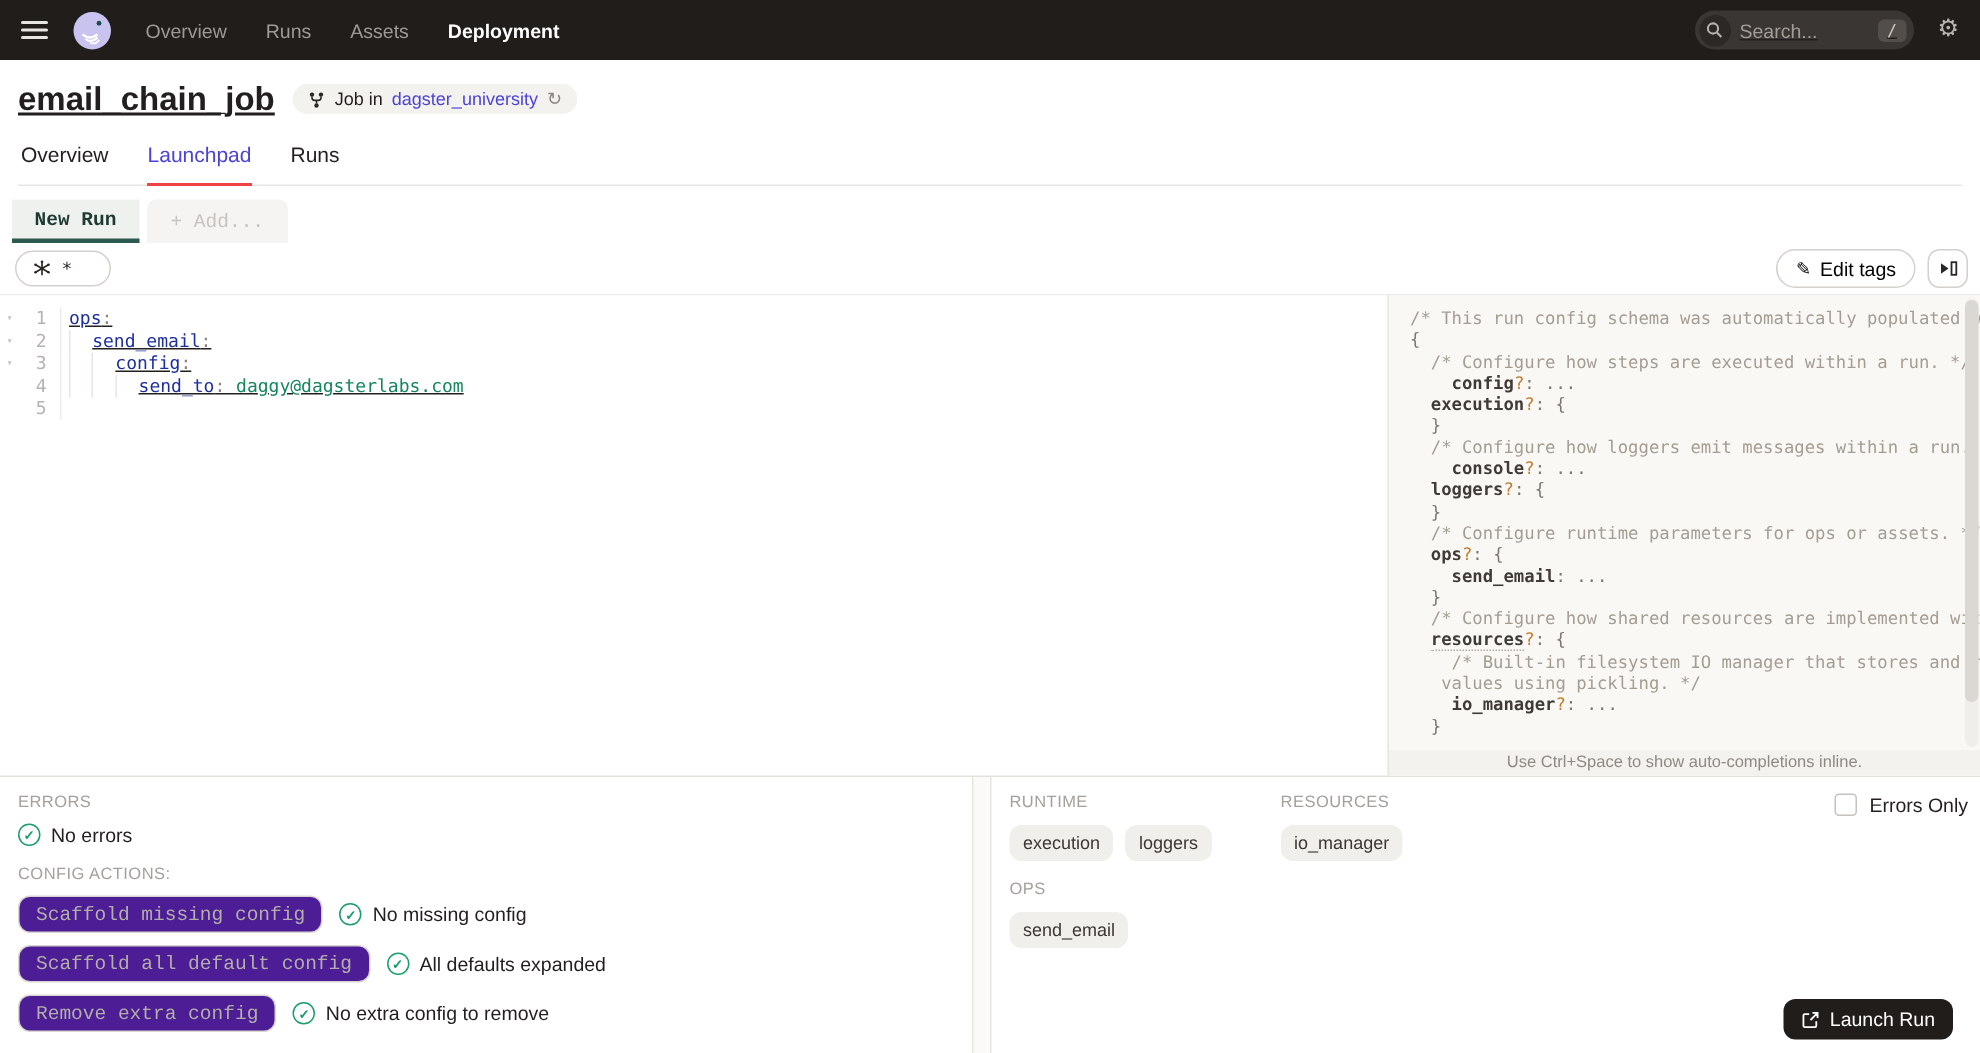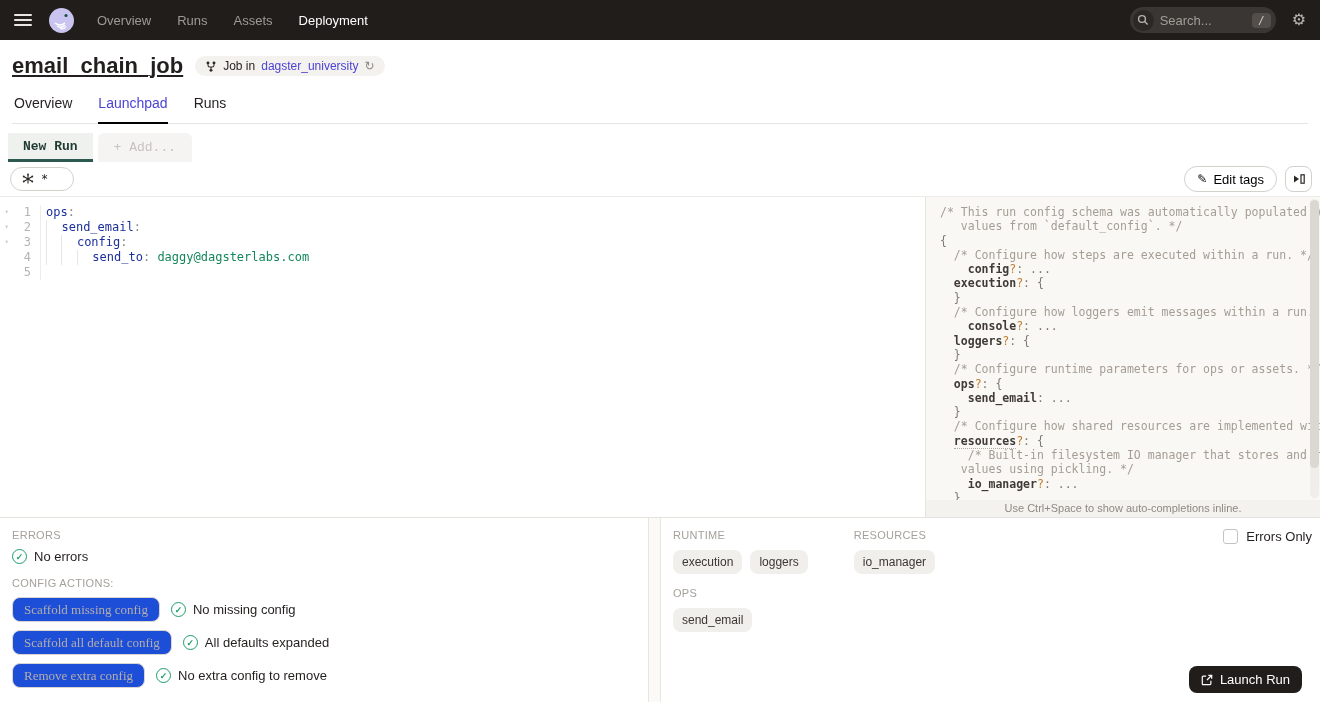--- a/index.html
+++ b/index.html
@@ -7,59 +7,59 @@
   body { font-family:"Liberation Sans", sans-serif; background:#fff; color:#231f1e; }
   .app { width:1320px; height:702px; display:flex; flex-direction:column; position:relative; }
 
   
   .topnav { height:40px; background:#211d1b; display:flex; align-items:center; padding:0 14px; flex-shrink:0; }
   .burger { width:18px; display:flex; flex-direction:column; gap:3px; cursor:pointer; margin-right:16px; }
   .burger span { height:2px; background:#e8e6e3; border-radius:1px; }
   .logo { width:27px; height:27px; margin-right:22px; }
   .nav { display:flex; gap:26px; }
   .nav-item { font-size:13px; color:#9d9a96; text-decoration:none; cursor:pointer; }
-  .nav-item.active { color:#fff; font-weight:400; }
+  .nav-item.active { color:#fff; font-weight:700; }
   .topnav-spacer { flex:1; }
-  .search { width:146px; height:26px; background:#3a3633; border-radius:13px; display:flex; align-items:center; padding:0 5px 0 3px; gap:6px; cursor:text; }
+  .search { width:146px; height:26px; background:#3a3633; border-radius:13px; display:flex; align-items:center; padding:0 5px 0 3px; gap:6px; cursor:text;text-decoration:underline; }
   .search-circle { width:21px; height:21px; border-radius:50%; background:#2b2826; display:flex; align-items:center; justify-content:center; flex-shrink:0; }
   .search-text { color:#a29d97; font-size:13px; flex:1; }
   .kbd { background:#534e49; border-radius:4px; color:#cfcbc5; font-size:11px; padding:1px 6px; font-family:"DejaVu Sans Mono",monospace; }
   .gear { margin-left:16px; color:#b9b5b0; font-size:16px; cursor:pointer; line-height:1; }
 
   
   .header { padding:13px 12px 0; }
   .title-row { display:flex; align-items:center; gap:12px; }
   .page-title { font-size:22px; font-weight:700;text-decoration:underline; }
   .job-badge { display:flex; align-items:center; gap:6px; background:#f4f2ef; border-radius:12px; padding:3px 10px; font-size:12px; }
   .job-badge a { color:#4b43d6; text-decoration:none; cursor:pointer; }
   .refresh { color:#8d8881; font-size:12px; cursor:pointer; }
   .tabs { display:flex; gap:26px; margin-top:16px; border-bottom:1px solid #e7e4e1; padding-left:2px; }
   .tab { font-size:14px; font-weight:500; padding-bottom:11px; cursor:pointer; color:#231f1e; }
-  .tab.active { color:#4b43d6; border-bottom:2px solid #000000; margin-bottom:-1px; }
+  .tab.active { color:#4b43d6; border-bottom:2px solid #ef4444; margin-bottom:-1px; }
 
   
   .run-tabs { display:flex; margin-top:9px; padding-left:8px; height:29px; flex-shrink:0;font-family:Liberation Mono, monospace; }
   .run-tab { font-size:13px; font-weight:700; color:#1f3a33; background:#eff1ef; padding:0 15px; display:flex; align-items:center; border-bottom:3px solid #2d5a50; cursor:pointer; }
   .add-tab { font-size:13px; color:#c7c3be; background:#f6f4f2; padding:0 16px; display:flex; align-items:center; margin-left:5px; border-radius:6px 6px 0 0; cursor:pointer; }
 
   
   .toolbar { height:34px; display:flex; align-items:center; justify-content:space-between; padding:0 8px 0 10px; flex-shrink:0; }
   .op-pill { height:24px; min-width:64px; border:1px solid #d4d0cb; border-radius:12px; background:#fff; display:flex; align-items:center; gap:7px; padding:0 11px; font-size:12px; font-family:"DejaVu Sans Mono",monospace; cursor:text; }
   .toolbar-right { display:flex; gap:8px; align-items:center; }
   .btn-edit-tags { height:26px; border:1px solid #d4d0cb; border-radius:13px; background:#fff; display:flex; align-items:center; gap:6px; padding:0 12px; font-size:13px; cursor:pointer; }
   .pencil { font-size:12px; }
   .btn-toggle { width:27px; height:26px; border:1px solid #d4d0cb; border-radius:8px; background:#fff; display:flex; align-items:center; justify-content:center; cursor:pointer; }
 
   
   .split { display:flex; height:321px; border-top:1px solid #edebe7; flex-shrink:0; }
   .editor { flex:1; background:#fff; padding-top:8px; font-family:"DejaVu Sans Mono",monospace; font-size:12px; line-height:15px; cursor:text; overflow:hidden; }
   .cm-line { display:flex; }
   .fold { width:13px; color:#c9c5c0; font-size:7px; text-align:center; line-height:15px; }
   .ln { width:27px; text-align:right; color:#b7b3ae; padding-right:9px; flex-shrink:0; }
-  .codecell { white-space:pre; border-left:1px solid #efede9; padding-left:5px; flex:1; }
+  .codecell { white-space:pre; border-left:1px solid #efede9; padding-left:5px; flex:1;text-decoration:underline; }
   .t-key { color:#1c2f9c; }
   .t-val { color:#15865c; }
   .t-p { color:#8b867f; }
   .t-ind { display:inline-block; border-left:1px solid #e9e6e2; }
 
   .schema { width:395px; border-left:1px solid #e7e4e0; background:#faf8f5; position:relative; font-family:"DejaVu Sans Mono",monospace; font-size:11.5px; line-height:14.3px; padding:8px 10px 0 14px; overflow:hidden; }
   .s-line { white-space:pre; }
   .s-c { color:#a49d94; }
   .s-k { color:#403b36; font-weight:700; }
   .s-k.u-dot { border-bottom:1px dotted #b0aaa3; }
@@ -71,21 +71,21 @@
 
   
   .bottom { flex:1; border-top:1px solid #e5e2de; display:flex; }
   .bl { width:648px; padding:11px 12px; }
   .bdiv { width:13px; border-left:1px solid #e8e5e1; border-right:1px solid #e8e5e1; background:#fbfaf8; flex-shrink:0; }
   .br { flex:1; padding:11px 12px; position:relative; }
   .sec-label { font-size:11px; color:#a5a09b; letter-spacing:0.3px; }
   .status-row { display:flex; align-items:center; gap:7px; margin:8px 0 13px; font-size:13px; }
   .okc { width:15px; height:15px; border-radius:50%; border:1.5px solid #1b9e6b; color:#1b9e6b; display:inline-flex; align-items:center; justify-content:center; font-size:9px; font-weight:700; flex-shrink:0; }
   .action-row { display:flex; align-items:center; gap:11px; margin-top:8px; }
-  .action-btn { height:25px; padding:0 11px; border:1px solid #d9d5d1; border-radius:8px; background:#1d4ed8; color:#b3aea9; font-size:13px; font-family:Liberation Serif, serif; cursor:pointer; }
+  .action-btn { height:25px; padding:0 11px; border:1px solid #d9d5d1; border-radius:8px; background:#4c1d95; color:#b3aea9; font-size:13px; font-family:Liberation Mono, monospace; cursor:pointer; }
   .action-status { display:flex; gap:7px; align-items:center; font-size:13px; }
   .groups { display:flex; gap:46px; }
   .pills { display:flex; gap:8px; margin-top:9px; }
   .pill { background:#f1efec; border-radius:8px; padding:5px 9px; font-size:12px; color:#3b3733; cursor:pointer; }
   .group-ops { margin-top:13px; }
   .errors-only { position:absolute; top:11px; right:8px; display:flex; gap:8px; align-items:center; font-size:13px; }
   .cb { width:15px; height:15px; border:1px solid #c6c2bd; border-radius:3px; background:#fff; cursor:pointer; }
   .launch { position:absolute; bottom:9px; right:18px; height:27px; background:#211d1b; color:#fff; border-radius:8px; border:none; display:flex; align-items:center; gap:7px; padding:0 12px; font-size:13px; font-weight:500; font-family:"Liberation Sans",sans-serif; cursor:pointer; }
 </style>
 </head>
@@ -204,21 +204,20 @@
         </div>
         <div class="cm-line">
           <span class="fold"></span>
           <span class="ln">5</span>
           <span class="codecell"></span>
         </div>
       </div>
     <div class="schema">
       <div id="schema-lines">
           <div class="s-line"><span class="s-c">/* This run config schema was automatically populated with default</span></div>
-          <div class="s-line"><span class="s-c">   values from `default_config`. */</span></div>
           <div class="s-line"><span class="s-p">{</span></div>
           <div class="s-line"><span class="s-p">  </span><span class="s-c">/* Configure how steps are executed within a run. */</span></div>
           <div class="s-line"><span class="s-p">    </span><span class="s-k">config</span><span class="s-q">?</span><span class="s-p">: ...</span></div>
           <div class="s-line"><span class="s-p">  </span><span class="s-k">execution</span><span class="s-q">?</span><span class="s-p">: {</span></div>
           <div class="s-line"><span class="s-p">  </span><span class="s-p">}</span></div>
           <div class="s-line"><span class="s-p">  </span><span class="s-c">/* Configure how loggers emit messages within a run. */</span></div>
           <div class="s-line"><span class="s-p">    </span><span class="s-k">console</span><span class="s-q">?</span><span class="s-p">: ...</span></div>
           <div class="s-line"><span class="s-p">  </span><span class="s-k">loggers</span><span class="s-q">?</span><span class="s-p">: {</span></div>
           <div class="s-line"><span class="s-p">  </span><span class="s-p">}</span></div>
           <div class="s-line"><span class="s-p">  </span><span class="s-c">/* Configure runtime parameters for ops or assets. */</span></div>

